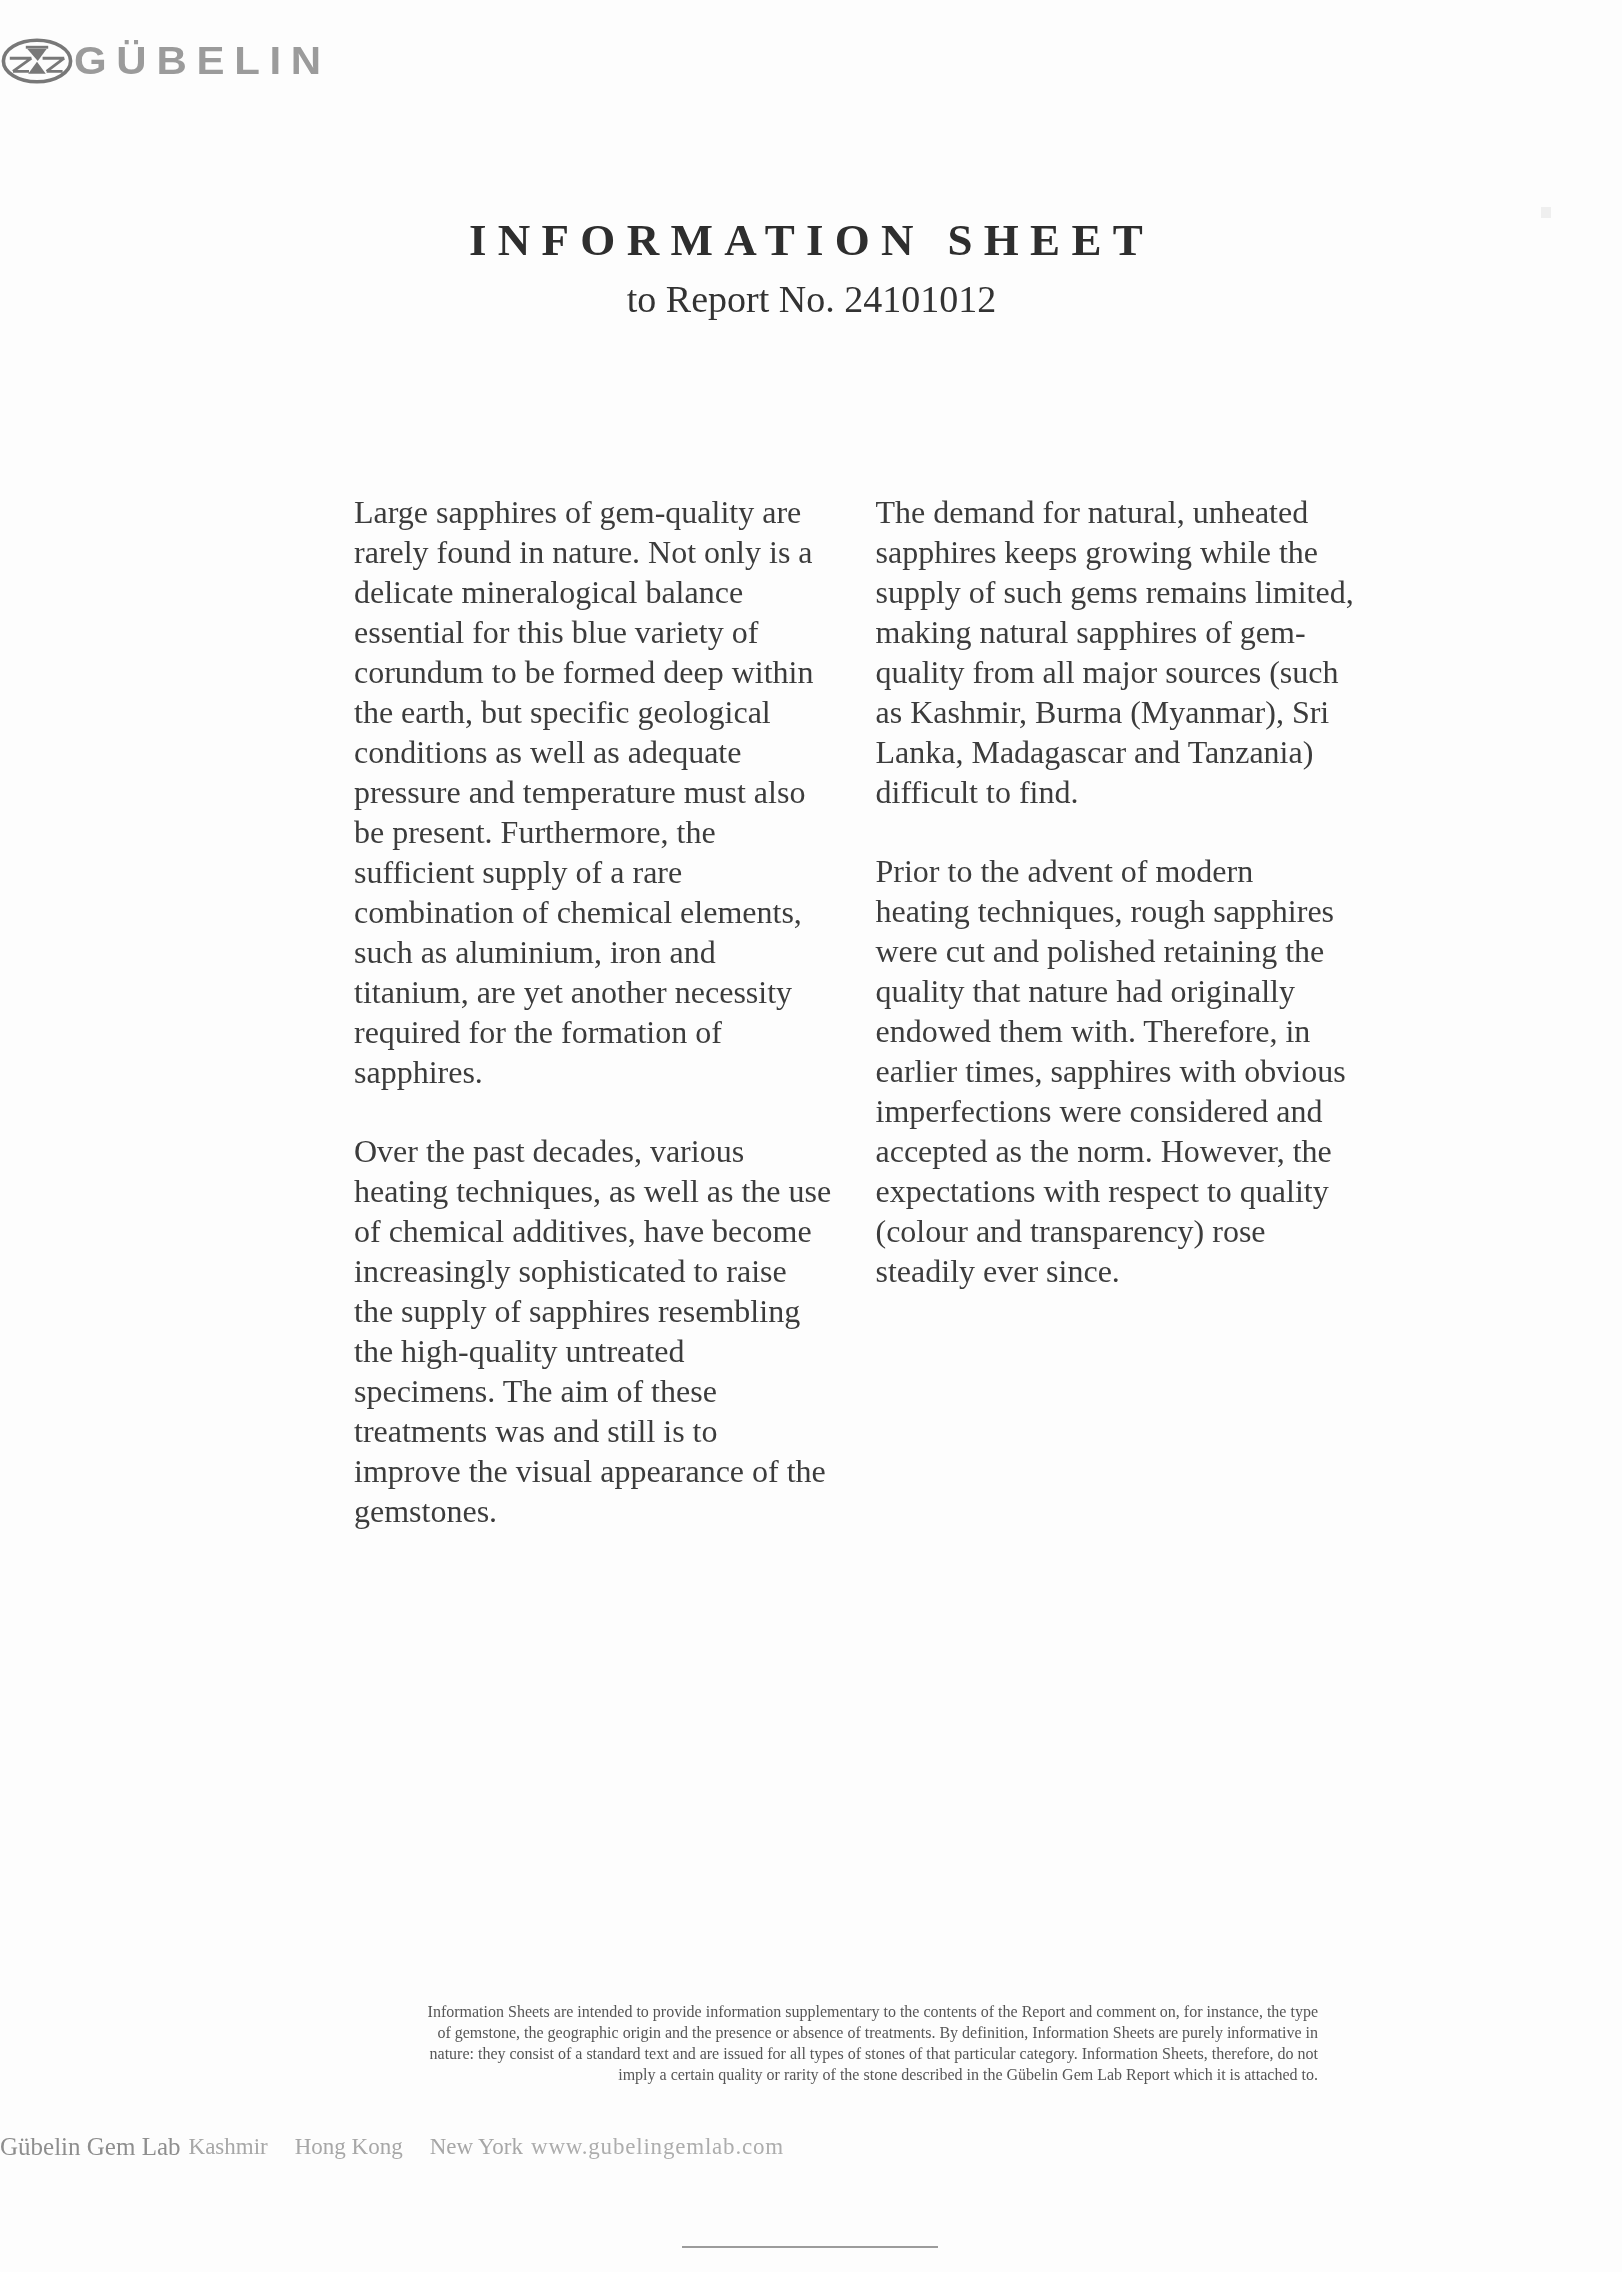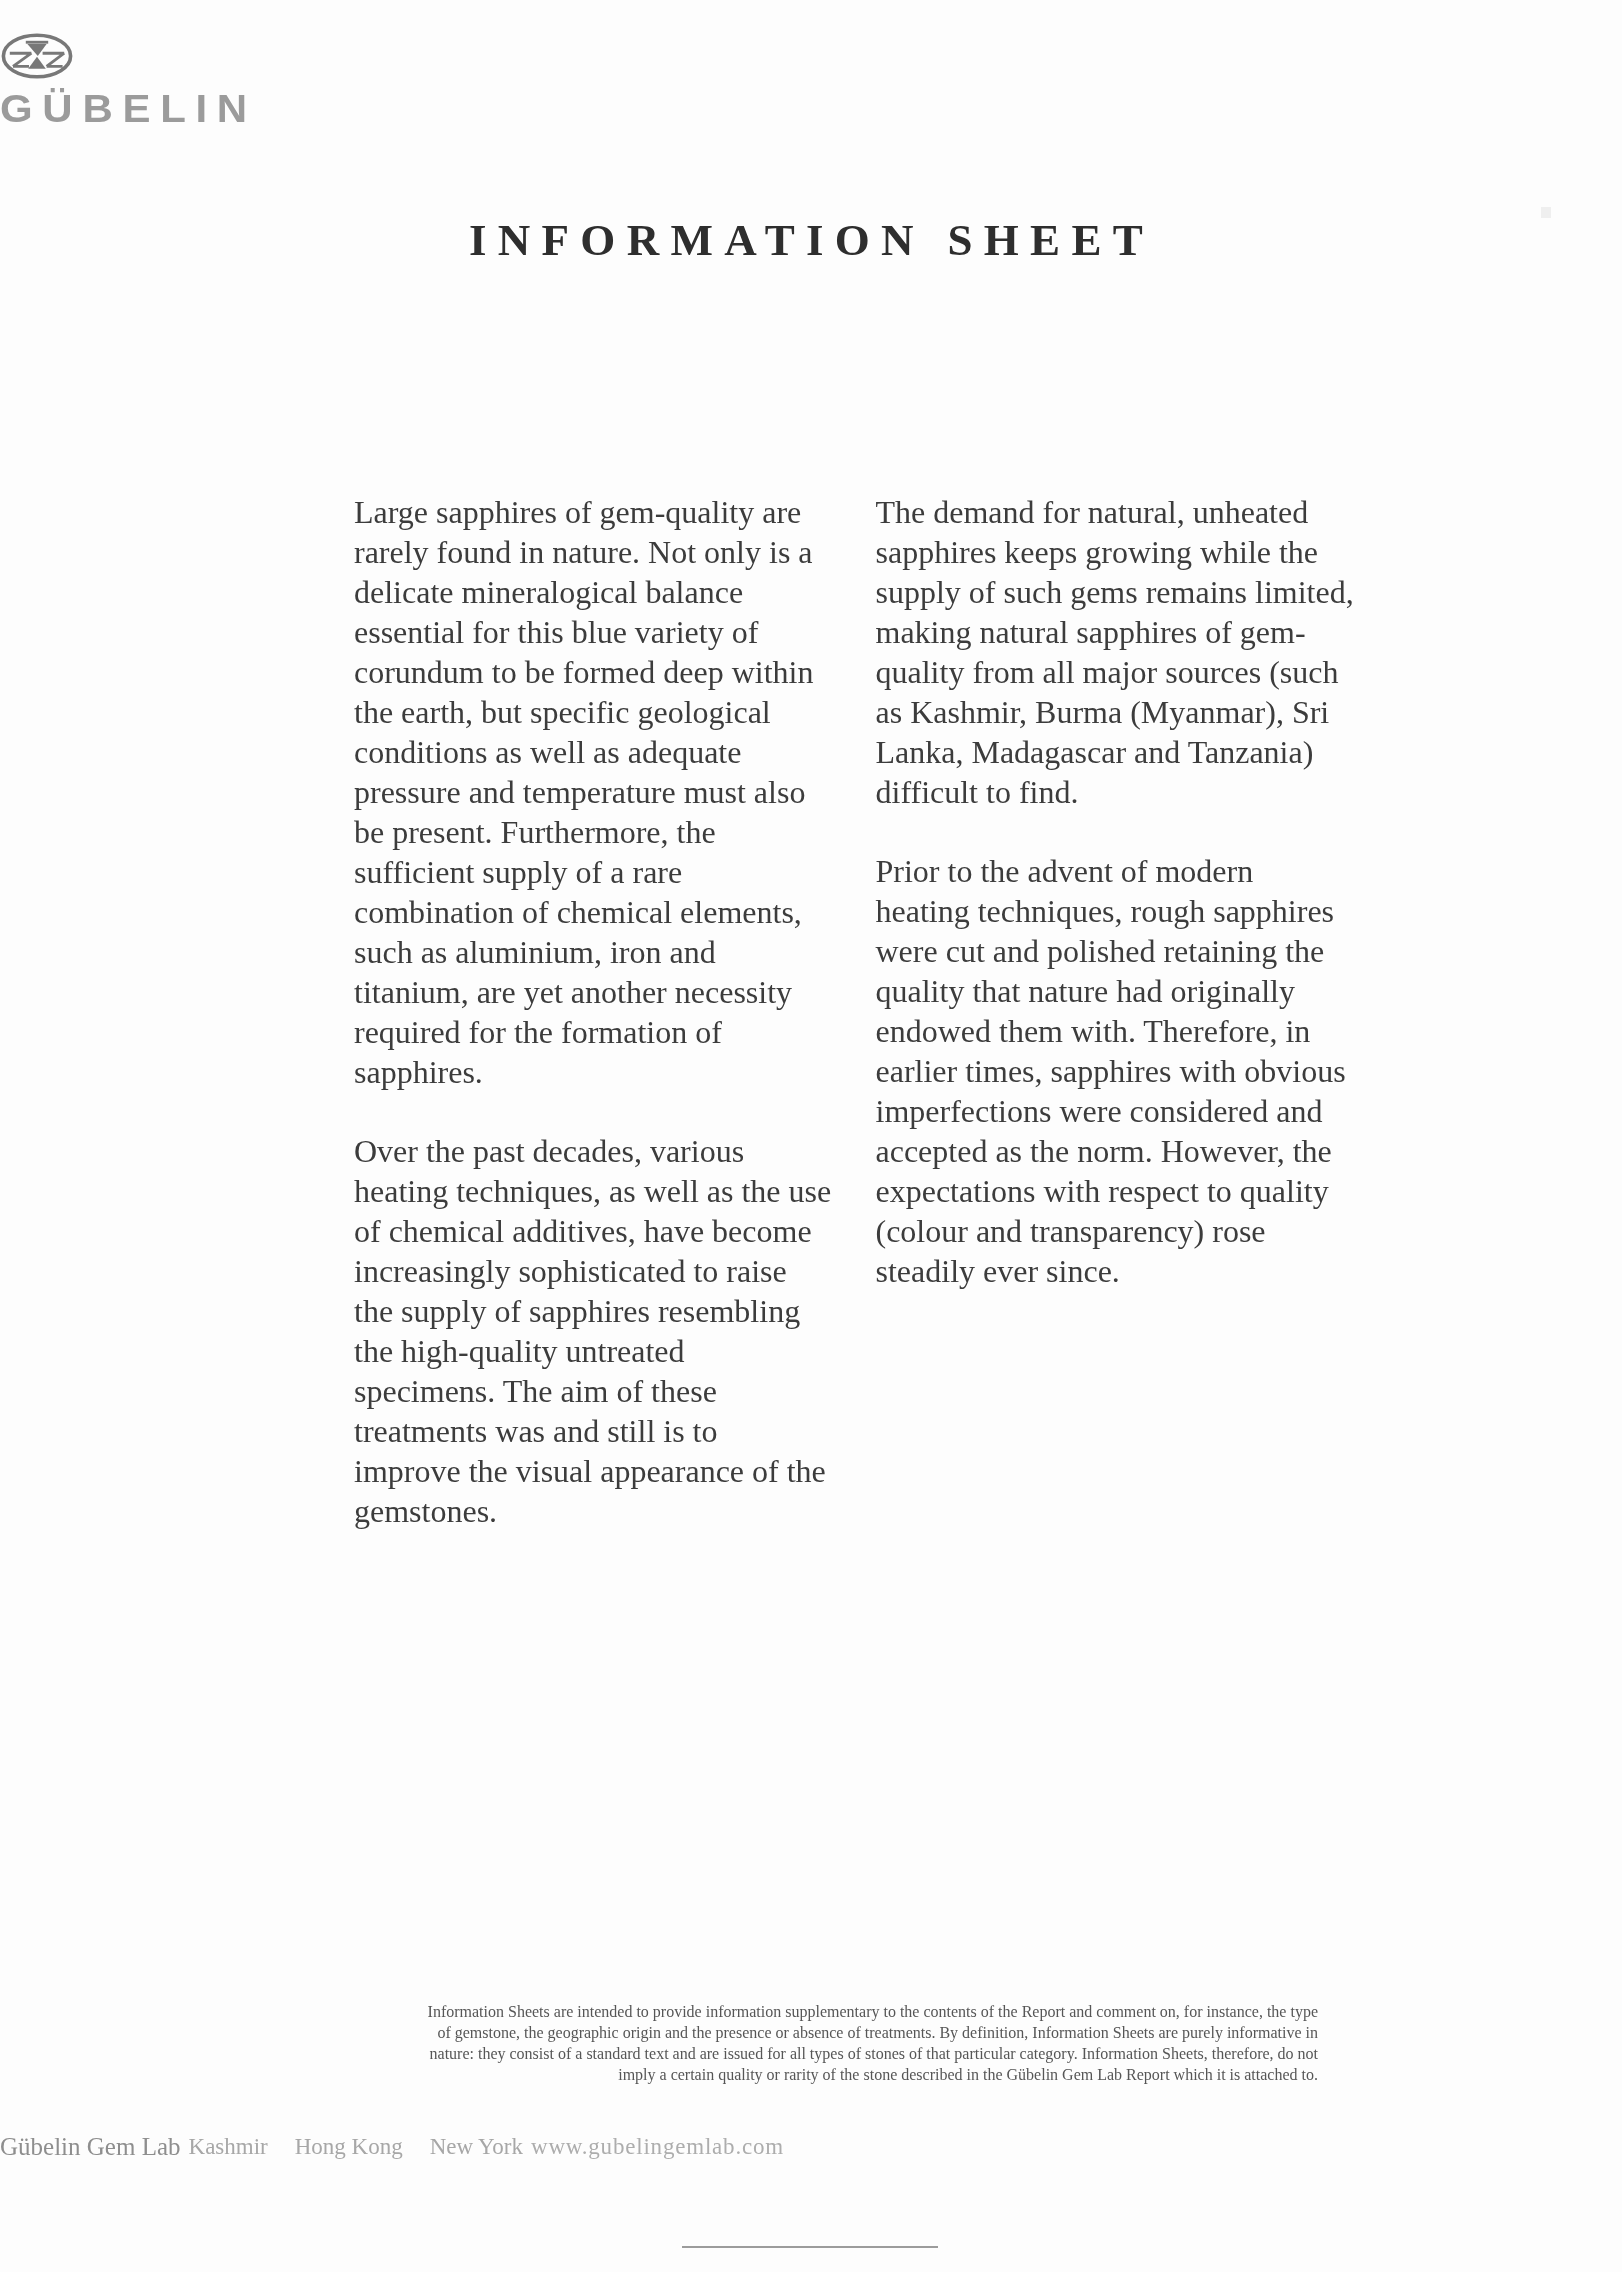--- a/index.html
+++ b/index.html
@@ -10,21 +10,21 @@
     background: #fdfdfd;
     font-family: "Liberation Serif", "DejaVu Serif", serif;
     color: #3c3c3c;
     overflow: hidden;
   }
 
   
   .brand {
     position: absolute;
     top: 32px; left: 0; width: 100%;
-    display: flex; flex-direction: column; align-items: flex-start;
+    display: flex; flex-direction: row; align-items: flex-end;
   }
   .brand svg { display: block; }
   .wordmark {
     margin-top: 4.8px;
     font-family: "Liberation Sans", "DejaVu Sans", sans-serif;
     font-weight: bold;
     font-size: 42px;
     letter-spacing: 9.7px;
     color: #9b9b9b;
     transform: scaleY(0.92);
@@ -126,20 +126,21 @@
       <path d="M46 31 L35 46 H57 Z" fill="#787878"></path>
 
       <path d="M12 26.5 H39 M39 26.5 L16 43 M16 43 H36" fill="none" stroke="#787878" stroke-width="3.6"></path>
 
       <path d="M53 26.5 H80 M80 26.5 L58 43 M58 43 H78" fill="none" stroke="#787878" stroke-width="3.6"></path>
     </svg>
     <div class="wordmark">GÜBELIN</div>
   </div>
 
   <h1 class="title">INFORMATION SHEET</h1>
+  <div class="subtitle">to Report No. 24101012</div>
 
   <main class="columns">
     <div class="col">
       <p>Large sapphires of gem-quality are
 rarely found in nature. Not only is a
 delicate mineralogical balance
 essential for this blue variety of
 corundum to be formed deep within
 the earth, but specific geological
 conditions as well as adequate

